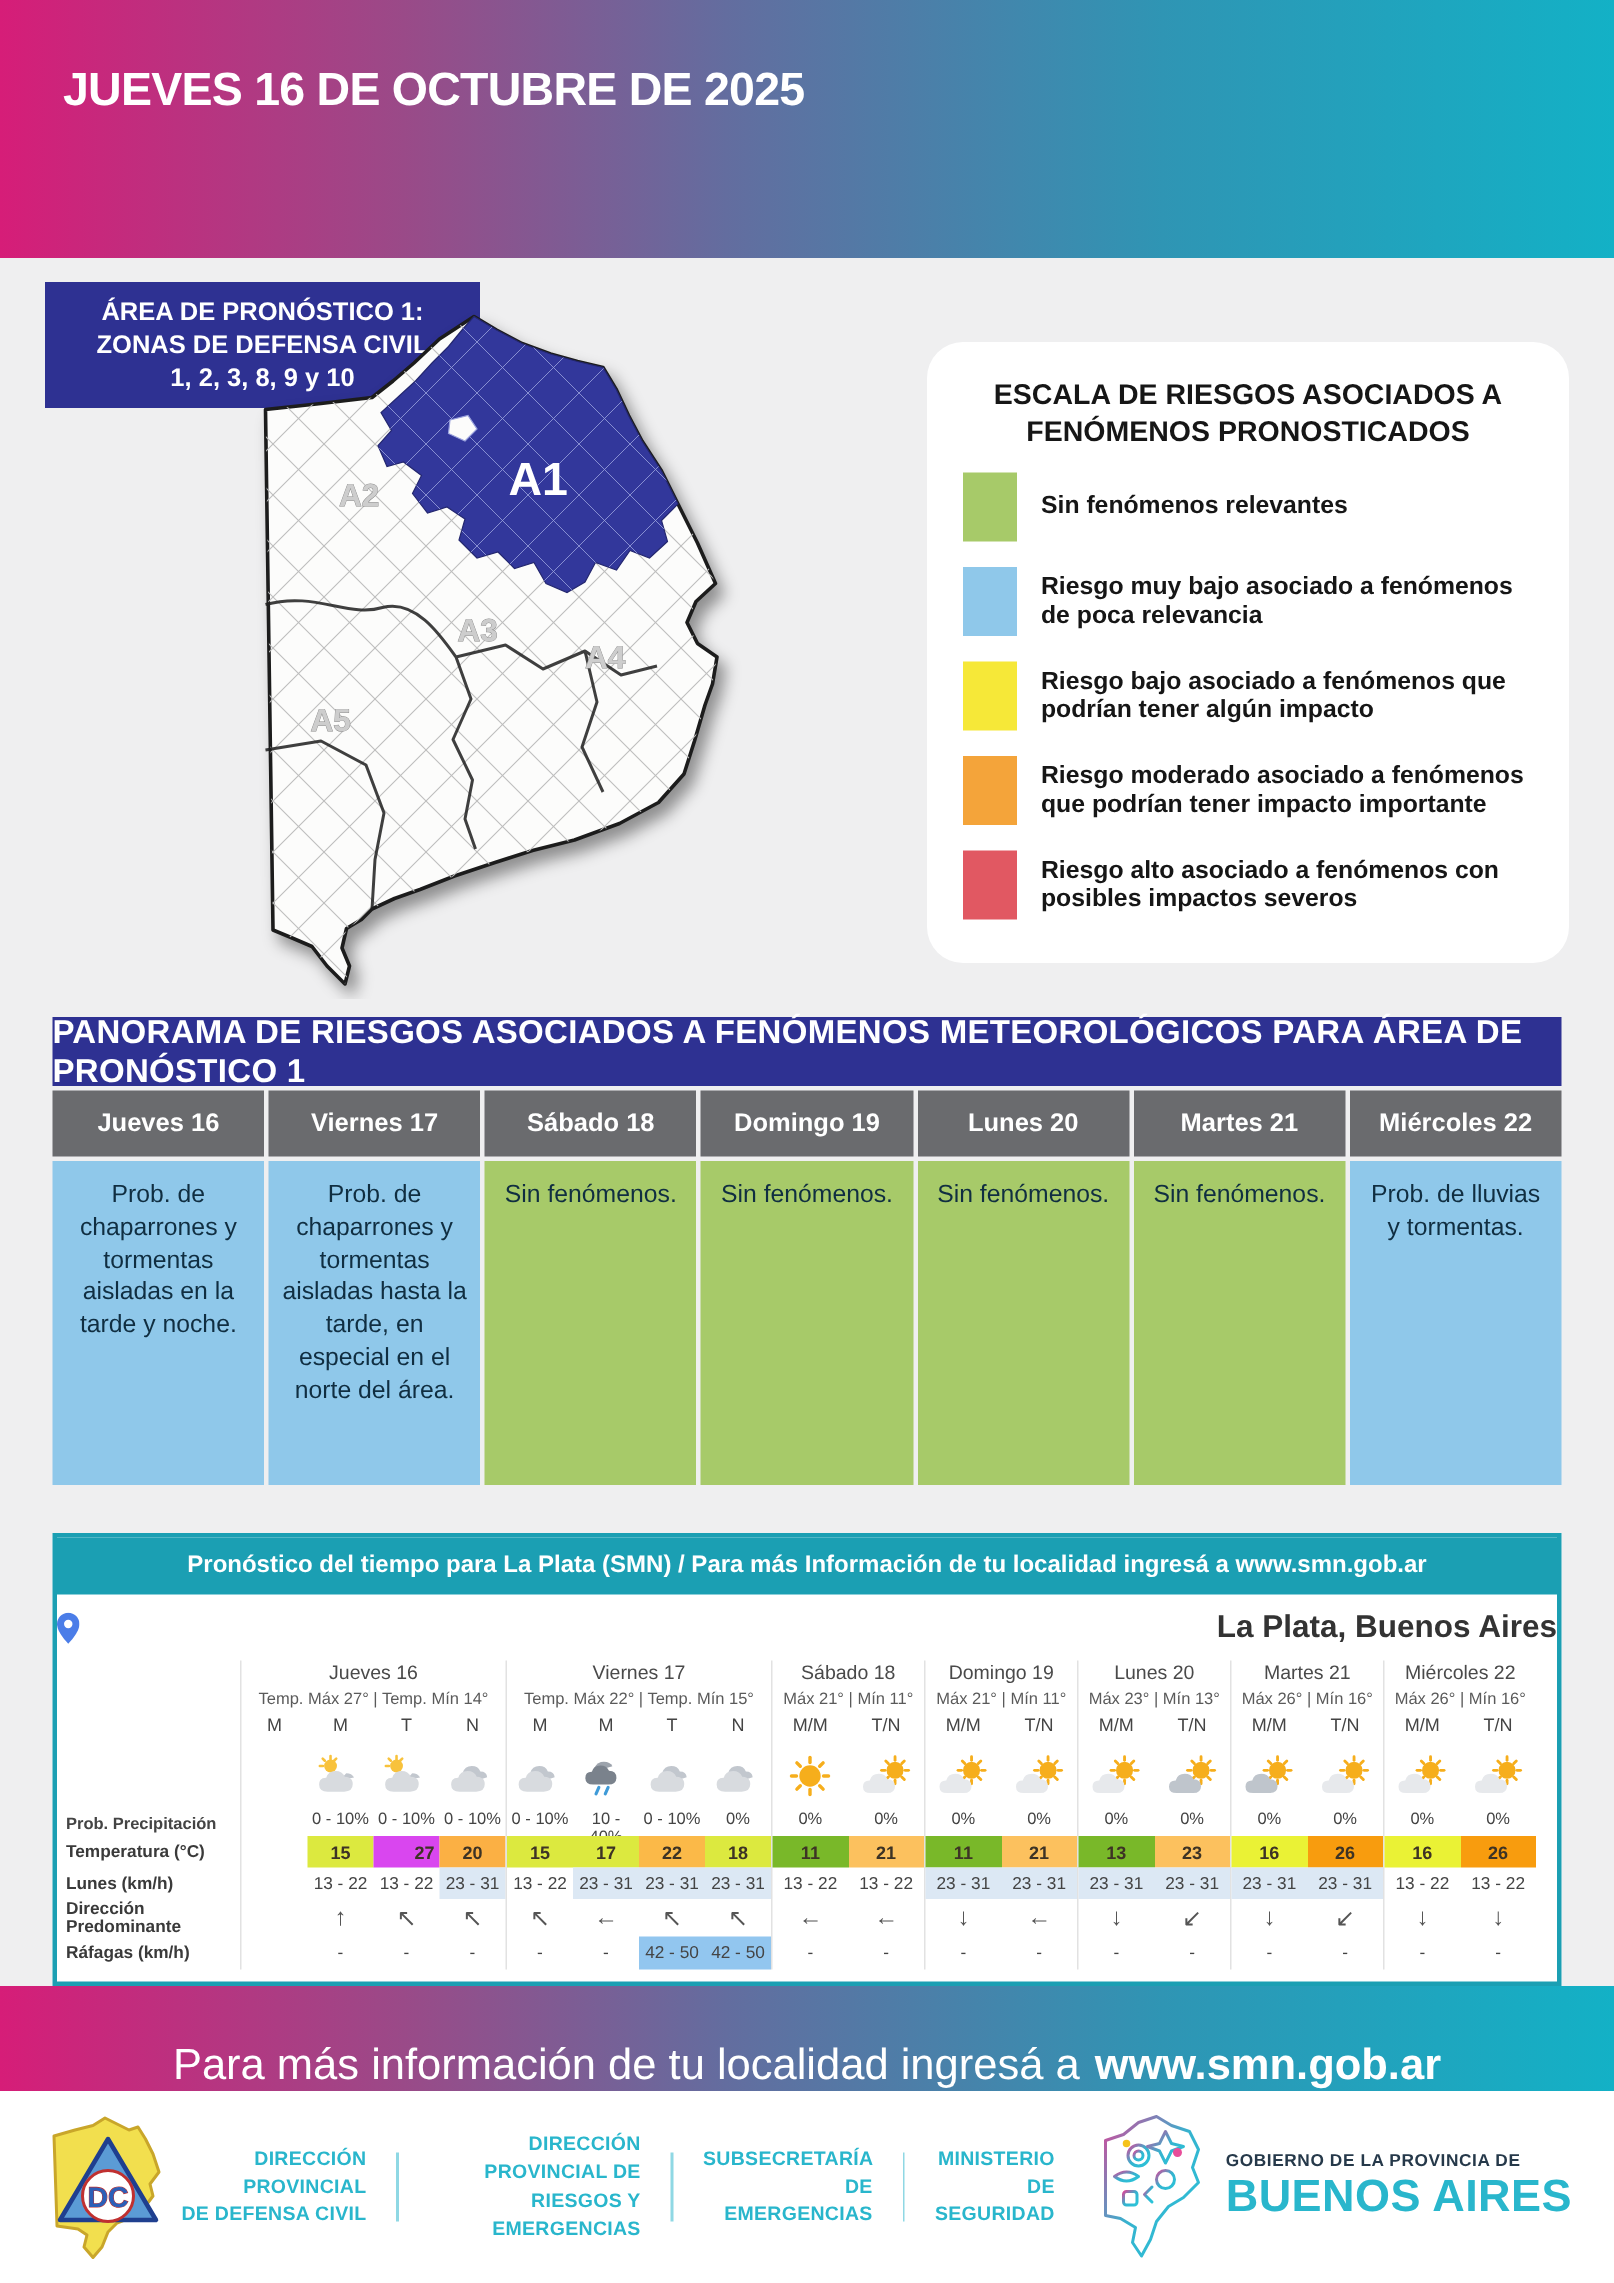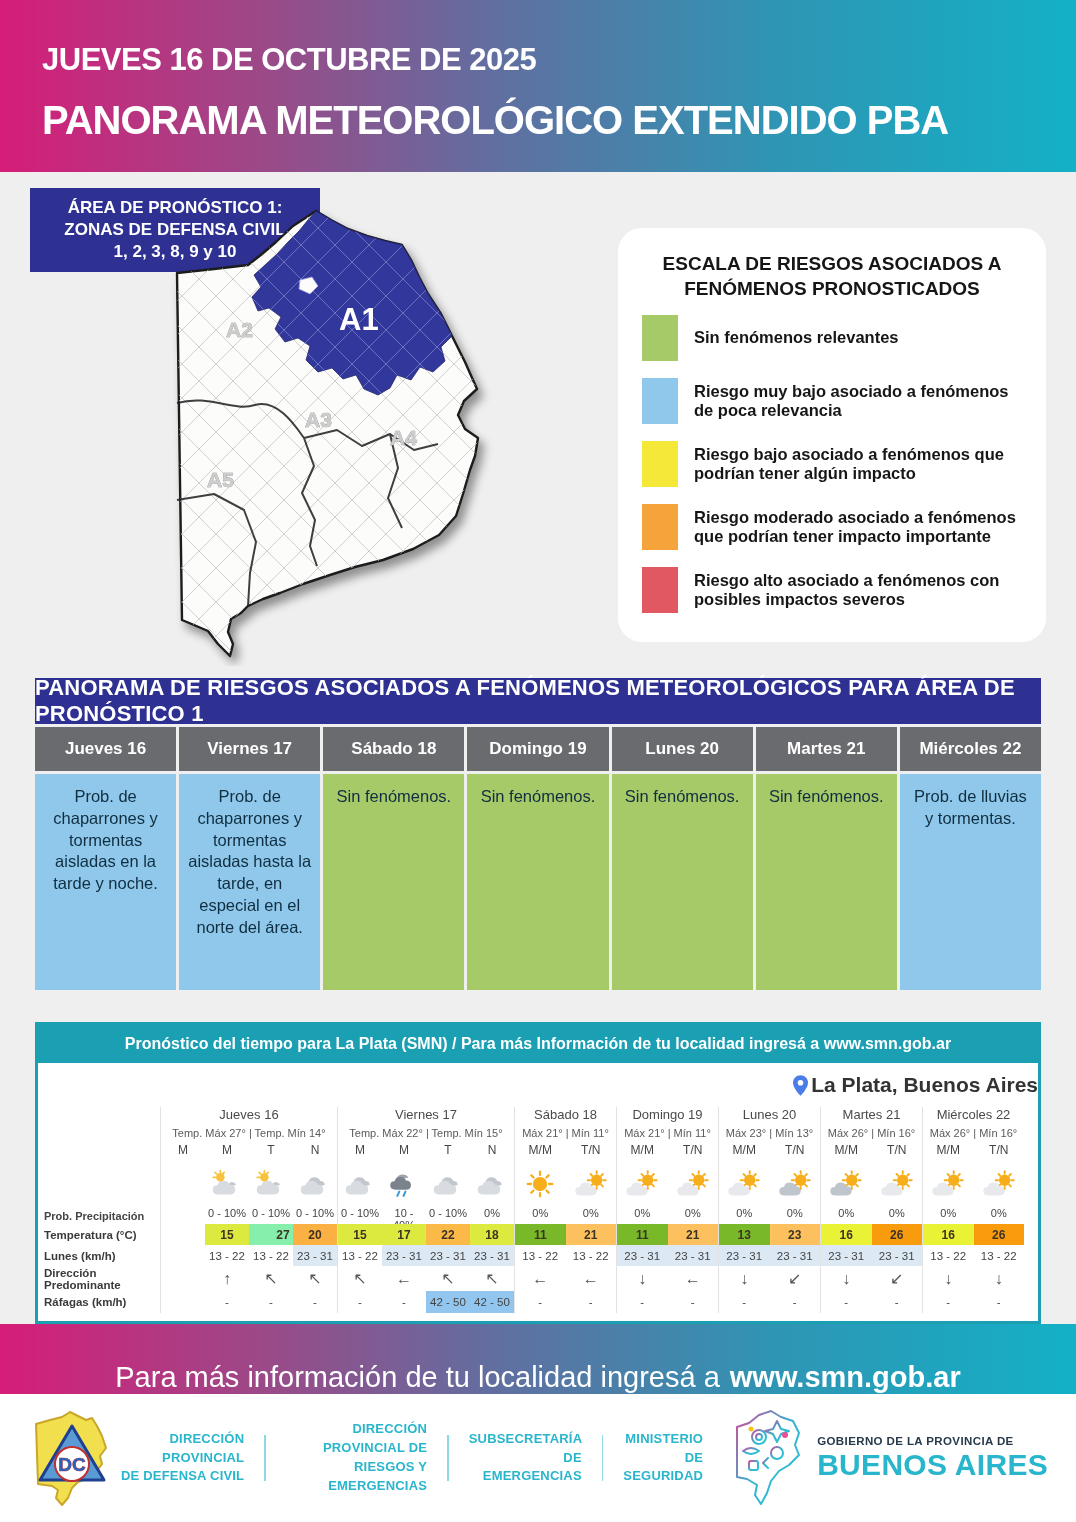--- a/index.html
+++ b/index.html
@@ -33,21 +33,21 @@
   .risk-grid{display:grid;grid-template-columns:repeat(7,1fr);gap:3px;}
   .risk-day{height:44px;background:#6a6b6e;color:#fff;display:flex;align-items:center;justify-content:center;
     font-size:17px;font-weight:bold;}
   .risk-cell{height:216px;box-sizing:border-box;padding:12px 9px;text-align:center;
     font-size:16.5px;color:#102e41;line-height:1.32;}
   
   .smn{position:absolute;left:35px;top:1022px;width:1006px;background:#fff;box-sizing:border-box;
     border:3px solid #1b9fb3;border-bottom-width:6px;}
   .smn-h{height:38px;background:#1b9fb3;color:#fff;display:flex;align-items:center;justify-content:center;
     font-size:16px;font-weight:bold;}
-  .smn-loc{height:44px;display:flex;align-items:center;justify-content:flex-end;gap:3px;
+  .smn-loc{height:44px;display:flex;align-items:center;justify-content:space-between;gap:3px;
     font-size:21px;font-weight:bold;color:#333;}
   .smn-table{display:flex;padding:0 4px 8px 6px;}
   .smn-labels{width:116px;flex:none;display:flex;flex-direction:column;}
   .smn-labels .spacer{height:100px;}
   .smn-lbl{font-size:11.5px;font-weight:bold;color:#3a3a3a;display:flex;align-items:center;}
   .day-group{flex:none;border-left:1px solid #e2e2e2;display:flex;flex-direction:column;}
   .dg-name{height:20px;font-size:13px;color:#4a4a4a;text-align:center;}
   .dg-temps{height:16px;font-size:11px;color:#5a5a5a;text-align:center;}
   .dg-cols{display:flex;flex:1;}
   .sub{flex:1;display:flex;flex-direction:column;min-width:0;}
@@ -73,21 +73,20 @@
   .ba-small{font-size:11.5px;font-weight:bold;color:#26394a;letter-spacing:.4px;}
   .ba-big{font-size:30px;font-weight:bold;color:#29b6cc;letter-spacing:.3px;margin-top:1px;}
 </style>
 </head>
 <body>
 
 <div class="page">
 
   <header class="banner">
     <div class="b1">JUEVES 16 DE OCTUBRE DE 2025</div>
-    <div class="b2">PANORAMA METEOROLÓGICO EXTENDIDO PBA</div>
   </header>
 
   <div class="area-label">
     <div>ÁREA DE PRONÓSTICO 1:</div>
     <div>ZONAS DE DEFENSA CIVIL</div>
     <div>1, 2, 3, 8, 9 y 10</div>
   </div>
 
   <svg class="map-svg" width="420" height="468" viewBox="0 0 420 468">
     <defs>
@@ -346,21 +345,21 @@
                     <line x1="5.5" y1="8" x2="7.7" y2="8"></line>
                     <line x1="7.5" y1="2.8" x2="9" y2="4.3"></line>
                     <line x1="17" y1="2.8" x2="15.5" y2="4.3"></line>
                   </g>
                   <circle cx="13" cy="8" r="4.5" fill="#f8c23c"></circle>
                   <path d="M24,13 q4,0 5.5,3 l-10,2 Z" fill="#c2c7ce"></path>
                   <path d="M11,26 q-6,0 -6,-5 q0,-4.8 5,-4.7 q1.3,-4.8 6.5,-4.8 q4.8,0 6.5,4 q5.6,0.2 5.6,5.2 q0,5.3 -6,5.3 Z" fill="#d8dbdf"></path>
                 </svg>
               </div>
               <div class="s-prob">0 - 10%</div>
-              <div class="r-temp" style="background: #86efac; padding-left: 24px;">27</div>
+              <div class="r-temp" style="background: #d946ef; padding-left: 24px;">27</div>
               <div class="r-wind">13 - 22</div>
               <div class="r-dir">↖</div>
               <div class="r-gust">-</div>
             </div>
             <div class="sub">
               <div class="s-head">N</div>
               <div class="s-icon">
                 <svg width="38" height="30" viewBox="0 0 40 30">
                   <path d="M13,13 q1.5,-5 6.5,-5 q4.5,0 6,3.8 q4.5,0 4.8,4 l-6,2 Z" fill="#c2c7ce"></path>
                   <path d="M11,26 q-6,0 -6,-5 q0,-4.8 5,-4.7 q1.3,-4.8 6.5,-4.8 q4.8,0 6.5,4 q5.6,0.2 5.6,5.2 q0,5.3 -6,5.3 Z" fill="#d8dbdf"></path>

